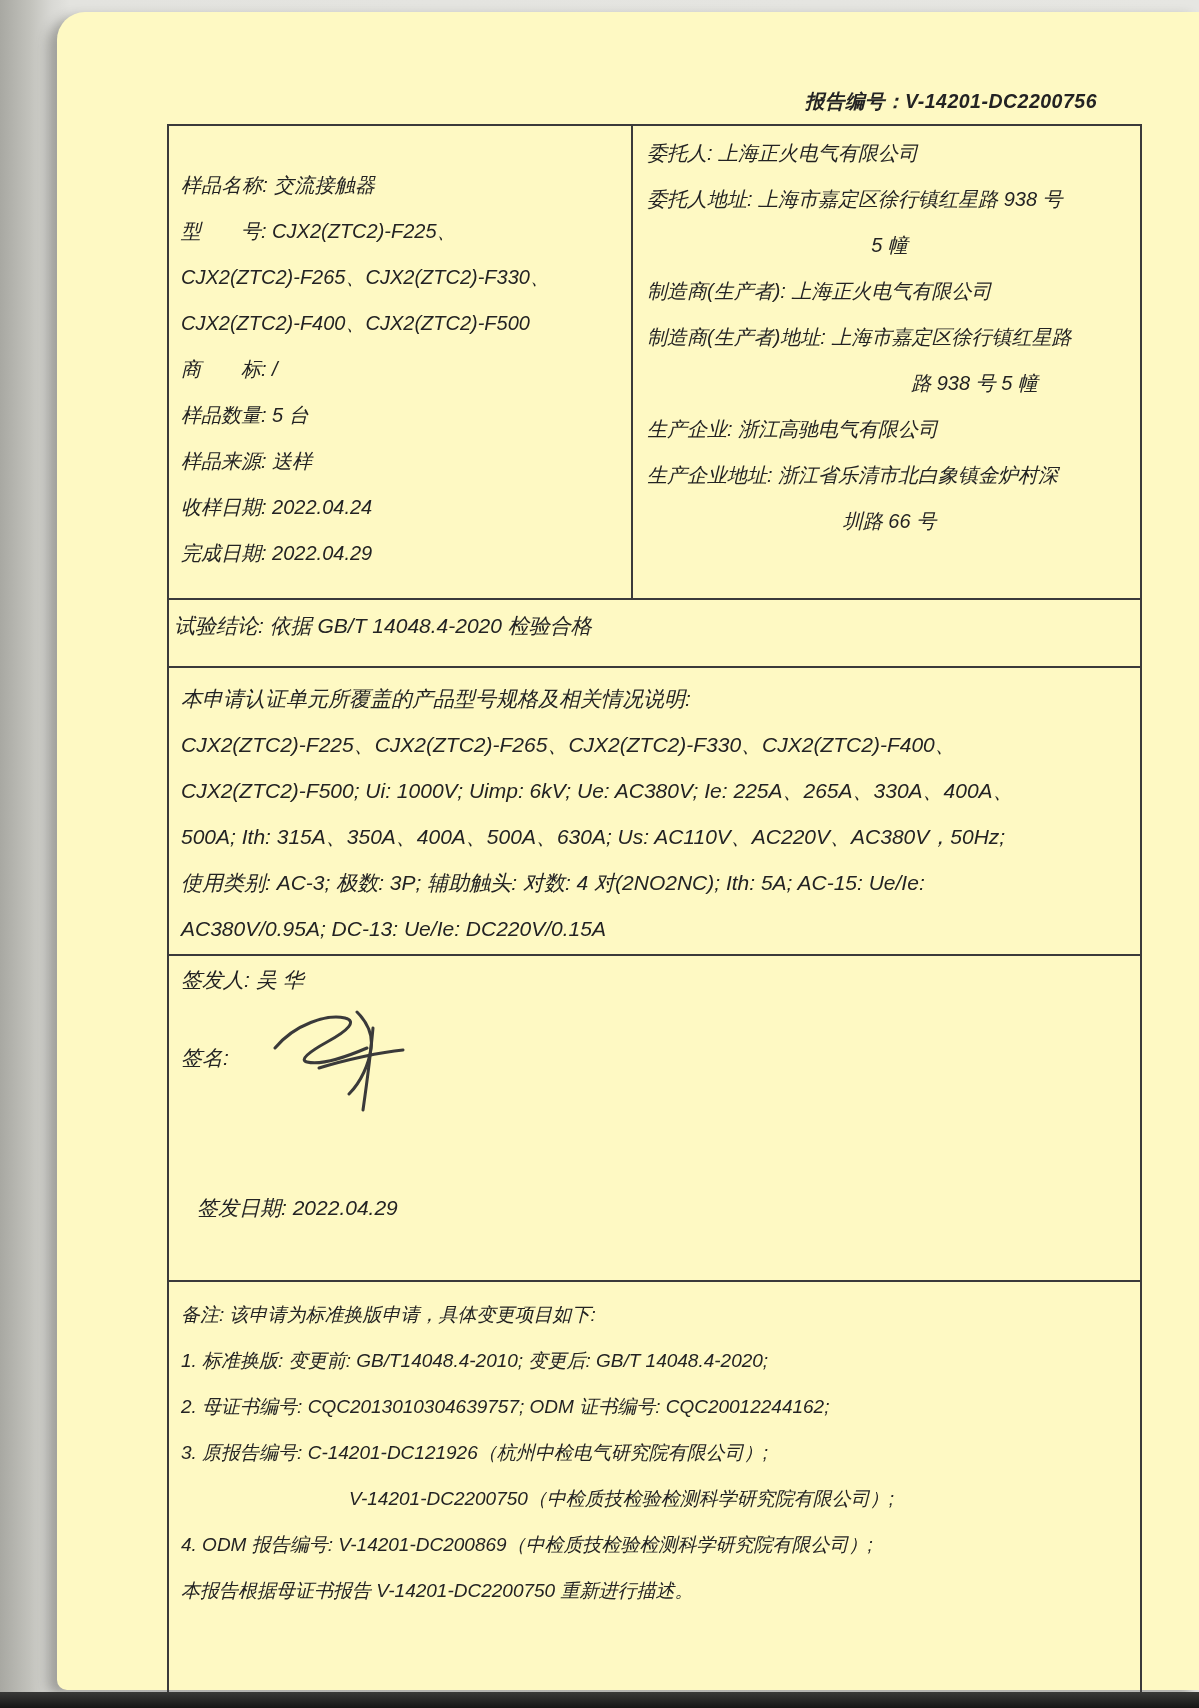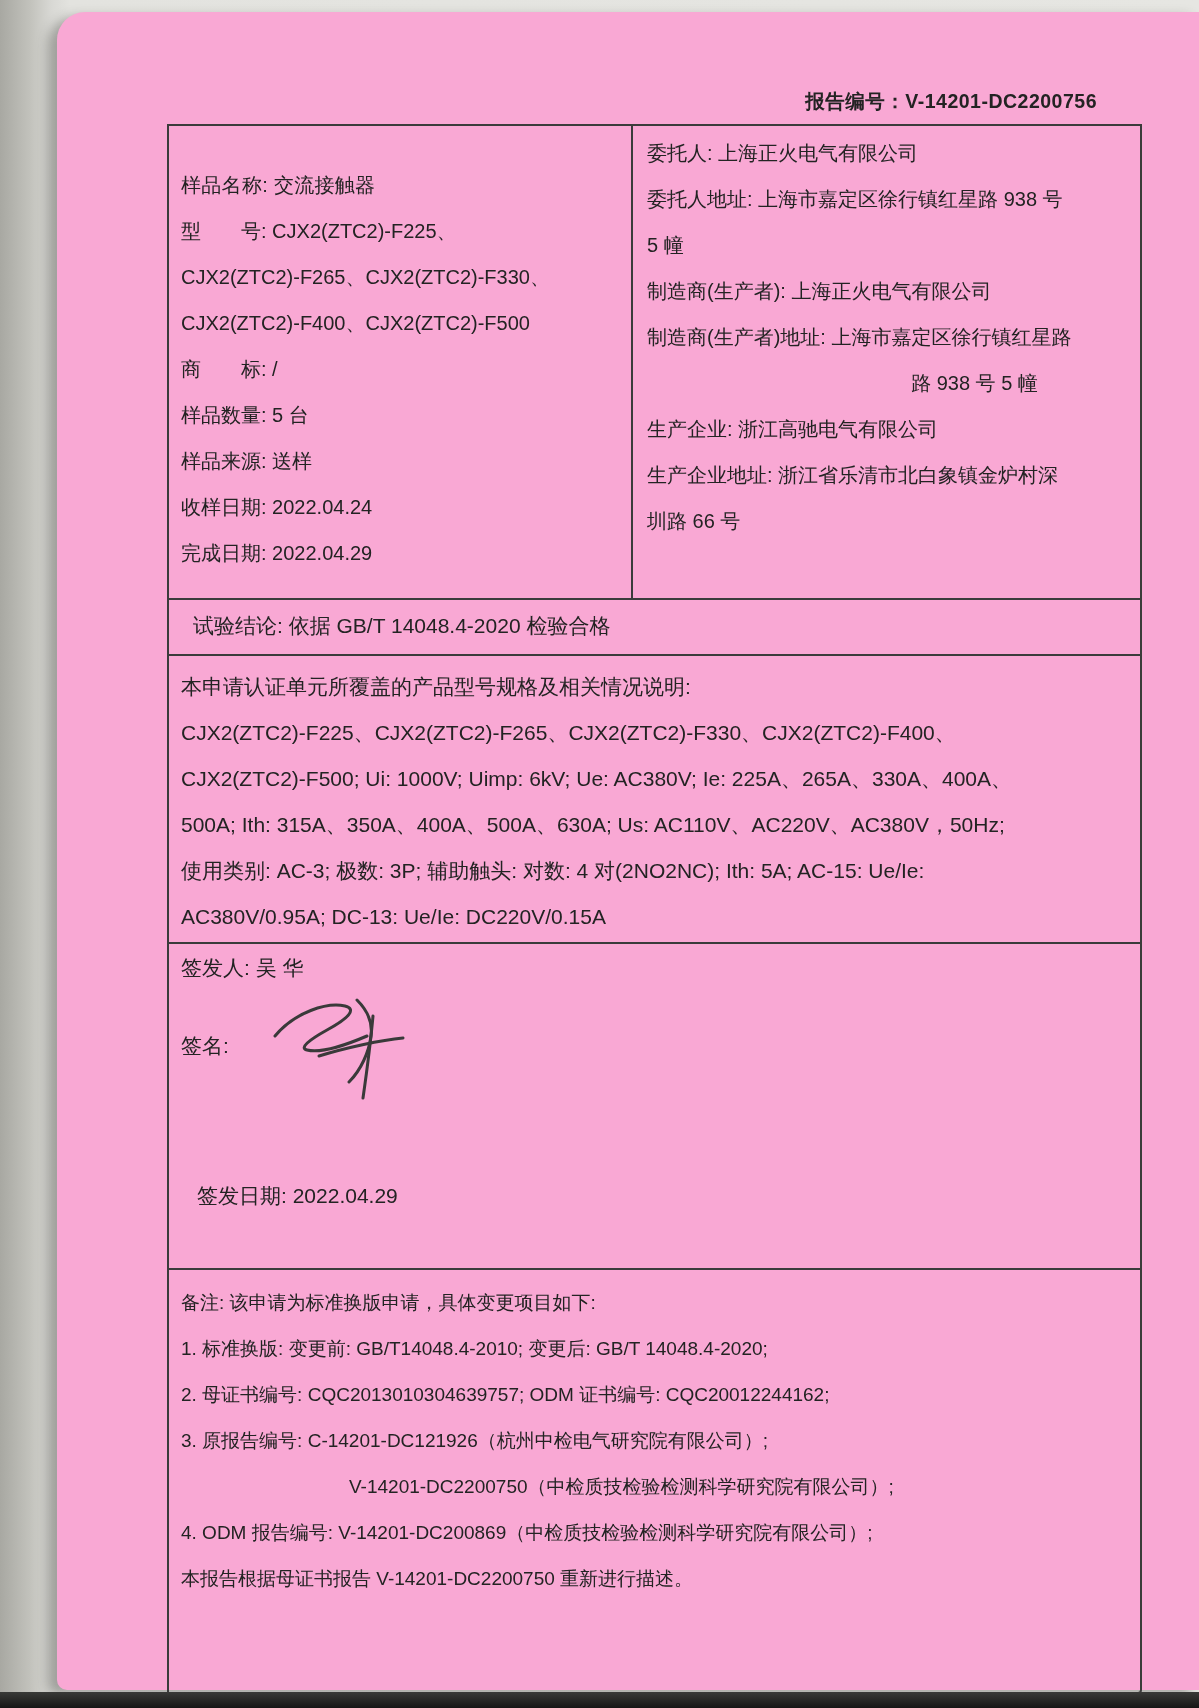--- a/index.html
+++ b/index.html
@@ -10,24 +10,25 @@
     background:#d6d6d1;
     position:relative;
     overflow:hidden;
   }
   .scan-bg {
     position:absolute; inset:0;
     background:linear-gradient(90deg,#a8a8a2 0px,#c2c2bc 30px,#d9d9d5 52px,#e3e3df 70px,#e6e6e2 100%);
   }
   .page {
     position:absolute; left:57px; top:12px; right:0; bottom:18px;
-    background:#f9a8d4;
+    background:#fef9c3;
     border-top-left-radius:28px;
     border-bottom-left-radius:10px;
     box-shadow:-9px 5px 12px rgba(60,60,55,.38);
+    font-style:italic;
   }
   .bottom-bar {
     position:absolute; left:0; right:0; bottom:0; height:16px;
     background:linear-gradient(180deg,#3a3a38,#161615);
   }
   .report-no {
     position:absolute; top:76px; left:0; width:1040px;
     text-align:right; font-size:19.5px; font-weight:600; letter-spacing:.5px;
   }
   .doc-table {
@@ -40,25 +41,25 @@
   .row-info { display:flex; height:472px; }
   .cell-sample {
     width:446px; padding:36px 2px 0 12px;
     font-size:20px; line-height:46px; white-space:nowrap;
   }
   .cell-client {
     flex:1; border-left:2px solid #3b3b3b;
     padding:4px 8px 0 14px;
     font-size:20px; line-height:46px; white-space:nowrap;margin-left:16px;
   }
-  .cell-client .center { }
+  .cell-client .center { text-align:center; }
   .cell-client .center-right { text-align:center; padding-left:170px; }
   .row-conclusion {
-    border-top:2px solid #3b3b3b; height:56px;
-    font-size:21px; padding:12px 0 0 24px;
+    border-top:2px solid #3b3b3b; height:68px;
+    font-size:21px; padding:12px 0 0 5px;
   }
   .row-coverage {
     border-top:2px solid #3b3b3b; height:288px;
     padding:8px 4px 0 12px;
     font-size:21px; line-height:46px; white-space:nowrap;
   }
   .row-signoff {
     border-top:2px solid #3b3b3b; height:326px;
     position:relative; font-size:21px;
   }

